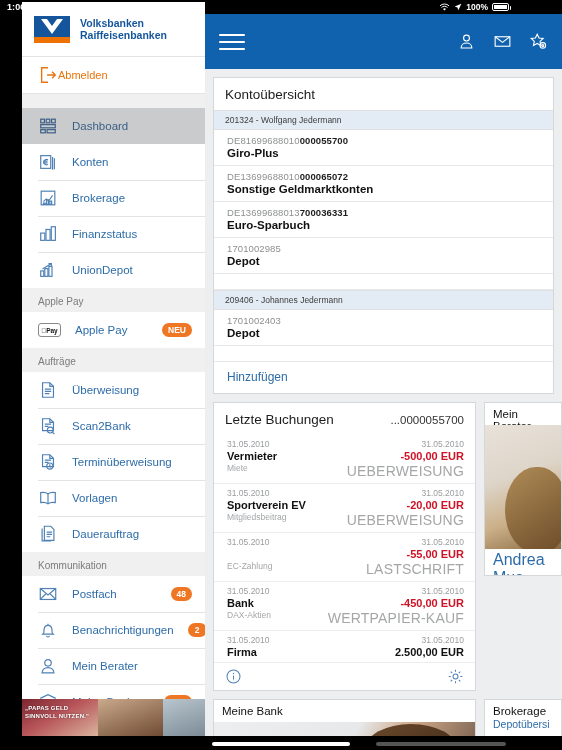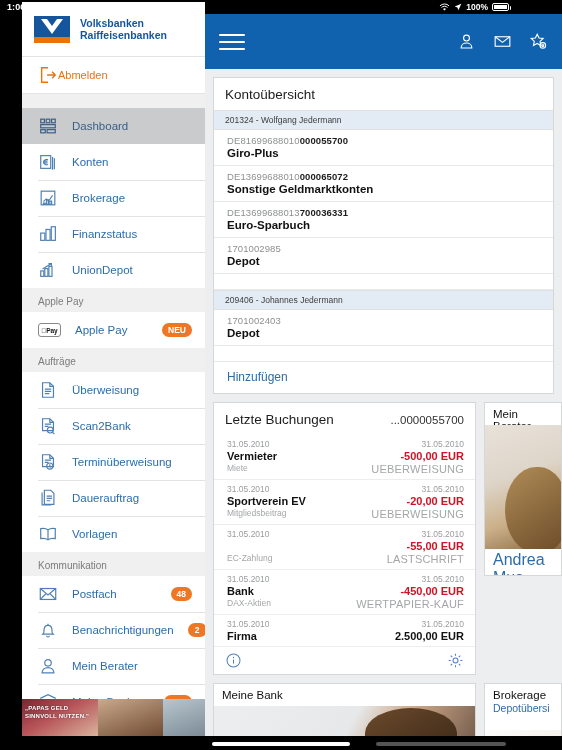--- a/index.html
+++ b/index.html
@@ -100,21 +100,21 @@
   .addrow { padding:8px 11px 9px 13px; font-size:12px; color:#2d6ca8; }
 
   .txn { padding:4px 11px 4px 13px; border-bottom:1px solid #ededed;
          display:grid; grid-template-columns:1fr auto; row-gap:1px; }
   .txn .d1 { font-size:8.5px; color:#9a9c9e; }
   .txn .d2 { font-size:8.5px; color:#9a9c9e; text-align:right; }
   .txn .nm { font-size:11px; font-weight:bold; color:#111; }
   .txn .amt{ font-size:11px; font-weight:bold; text-align:right; }
   .neg { color:#cf1225; } .pos { color:#111; }
   .txn .sub { font-size:8.5px; color:#a4a6a8; }
-  .txn .typ { font-size:11px; color:#a4a6a8; text-align:right;
+  .txn .typ { font-size:14px; color:#a4a6a8; text-align:right;
               letter-spacing:.2px; }
   .cardfoot { display:flex; align-items:center; padding:5px 11px; }
   .cardfoot .sp { margin-left:auto; }
 
   .row2 { display:flex; align-items:flex-start; }
   .col-l { width:271px; flex:none; }
   .col-r { flex:1; min-width:0; }
 
   .mb-card { margin:8px 0 0 8px; background:#fff; border:1px solid #d5d7d9;
              height:174px; overflow:hidden; position:relative; }
@@ -302,36 +302,36 @@
           <circle cx="13" cy="15.5" r="3.4"></circle>
             <path d="M13 13.5v2.2l1.6 1"></path>
         </g>
       </svg>
       <span class="nav-label">Terminüberweisung</span>
     </div>
 
     <div class="navitem">
       <svg class="ico" viewBox="0 0 22 22">
         <g stroke="#4f80b5" stroke-width="1.3" fill="none">
+          <path d="M11 6.5C9 4.8 6 4.5 3 5v11c3-.5 6-.2 8 1.5 2-1.7 5-2 8-1.5V5c-3-.5-6-.2-8 1.5Z"></path>
+          <path d="M11 6.5v11"></path>
+        </g>
+      </svg>
+      <span class="nav-label">Vorlagen</span>
+    </div>
+
+    <div class="navitem">
+      <svg class="ico" viewBox="0 0 22 22">
+        <g stroke="#4f80b5" stroke-width="1.3" fill="none">
           <path d="M7 2.5h7l3.5 3.5v12H7z"></path>
             <path d="M4.5 5v13.5h10"></path>
           <path d="M9.5 9h6M9.5 11.5h6M9.5 14h4"></path>
         </g>
       </svg>
       <span class="nav-label">Dauerauftrag</span>
-    </div>
-
-    <div class="navitem">
-      <svg class="ico" viewBox="0 0 22 22">
-        <g stroke="#4f80b5" stroke-width="1.3" fill="none">
-          <path d="M11 6.5C9 4.8 6 4.5 3 5v11c3-.5 6-.2 8 1.5 2-1.7 5-2 8-1.5V5c-3-.5-6-.2-8 1.5Z"></path>
-          <path d="M11 6.5v11"></path>
-        </g>
-      </svg>
-      <span class="nav-label">Vorlagen</span>
     </div>
 
     <div class="sect">Kommunikation</div>
 
     <div class="navitem">
       <svg class="ico" viewBox="0 0 22 22">
         <g stroke="#4f80b5" stroke-width="1.3" fill="none">
           <rect x="2.5" y="5" width="17" height="12"></rect>
             <path d="M2.5 5 11 12l8.5-7M2.5 17l6-6M19.5 17l-6-6"></path>
         </g>

